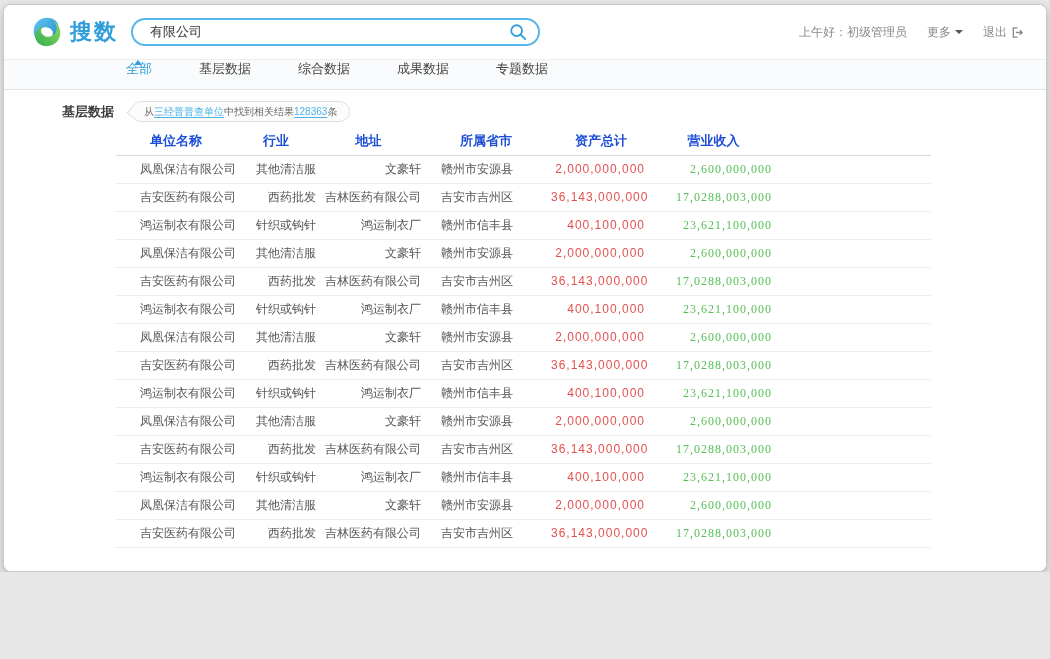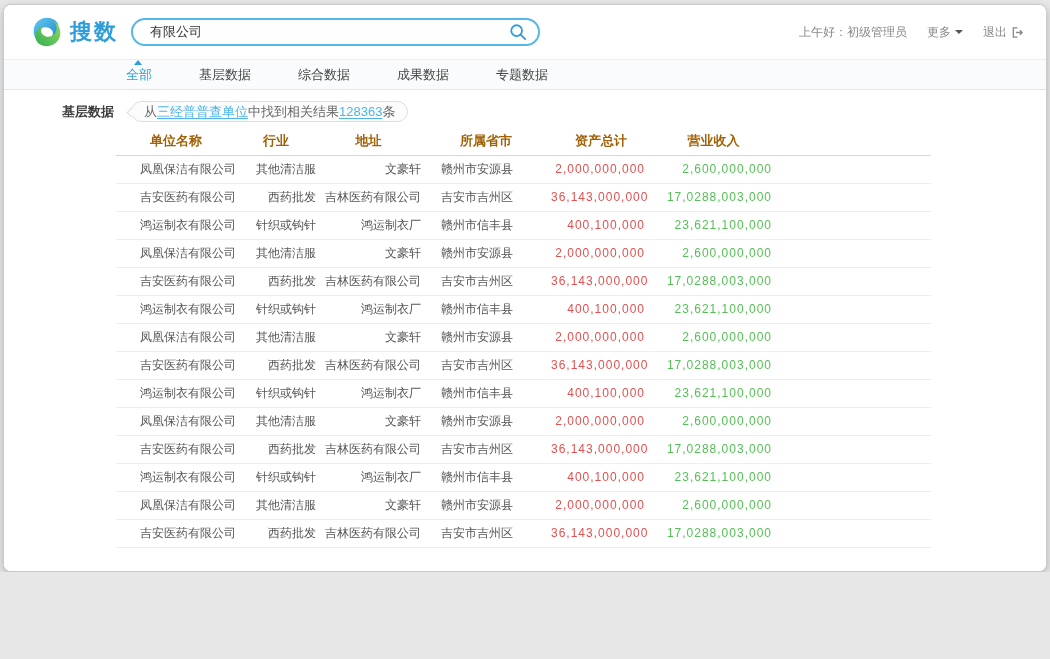--- a/index.html
+++ b/index.html
@@ -31,62 +31,62 @@
   .search-icon-btn{width:18px; height:18px; cursor:pointer; flex:0 0 18px;}
   .user-area{margin-left:auto; display:flex; align-items:center; gap:20px; font-size:12px; color:#888;}
   .user-item{display:flex; align-items:center; cursor:pointer; white-space:nowrap;}
   .caret-down{
     display:inline-block; width:0; height:0; margin-left:4px;
     border:4px solid transparent; border-top-color:#555; transform:translateY(2px);
   }
   .logout-glyph{width:13px; height:13px; margin-left:4px;}
   
   .tabbar{
-    position:relative; height:31px; flex:0 0 31px; display:flex; align-items:center;
+    position:relative; height:31px; flex:0 0 31px; display:flex; 
     background:#fafbfc; border-top:1px solid #eeeeee; border-bottom:1px solid #e4e4e4;
     padding-left:122px; gap:47px; font-size:13px; color:#444;
   }
   .tab{cursor:pointer; white-space:nowrap;}
   .tab.active{color:var(--accent);}
   .active-tab-pointer{
     position:absolute; left:130px; top:-4px; width:0; height:0;
     border:4px solid transparent; border-bottom:5px solid var(--accent);
   }
   
   .content{flex:1; background:#fff; display:flex; flex-direction:column;}
   .result-line{display:flex; align-items:center; margin:11px 0 6px 0; padding-left:58px;}
   .category-label{font-size:13px; font-weight:bold; color:#3c3c3c; white-space:nowrap;}
   .bubble{
     position:relative; margin-left:17px; border:1px solid #ddd; border-radius:11px;
-    background:#fcfcfc; height:21px; line-height:19px; padding:0 12px; font-size:13px; color:#666;
+    background:#fcfcfc; height:21px; line-height:19px; padding:0 12px; font-size:10px; color:#666;
     white-space:nowrap;
   }
   .bubble-tail{
     position:absolute; left:-4px; top:7px; width:7px; height:7px; background:#fcfcfc;
     border-left:1px solid #ddd; border-bottom:1px solid #ddd; transform:rotate(45deg);
   }
   .bubble a{color:var(--link); text-decoration:underline; text-underline-offset:2px; cursor:pointer;}
   
   .table-wrap{margin-left:112px; width:815px;}
   table{border-collapse:collapse; table-layout:fixed; width:815px;}
   th{
-    font-size:13px; color:#a16207; font-weight:bold; height:27px;
+    font-size:13px; color:#1d4ed8; font-weight:bold; height:27px;
     text-align:center; border-bottom:1px solid #d8d8d8; white-space:nowrap;
   }
   td{
     font-size:12px; color:#555; height:28px; border-bottom:1px solid #ededed;
     white-space:nowrap; overflow:hidden;
   }
   .c0{text-align:right; padding-left:8px;}
   .c1,.c2{text-align:right;}
   .c3{text-align:left; padding-left:20px;}
   .c4{text-align:right; padding-right:6px;}
   .c5{text-align:right; padding-right:4px;}
   .num-neg{color:var(--negative); letter-spacing:1px;}
-  .num-pos{color:var(--positive); letter-spacing:1px;}
+  .num-pos{color:var(--positive); letter-spacing:1px;font-family:Liberation Serif, serif;}
   
   .pagination{margin:26px 0 0 126px; display:flex; align-items:center; gap:9px;}
   .page-current{font-size:13px; font-weight:bold; color:#333; width:22px; text-align:center;}
   .page-btn{
     min-width:25px; height:25px; line-height:23px; text-align:center;
     border:1px solid #e2e2e2; border-radius:3px; color:var(--accent);
     font-size:12px; font-weight:bold; background:#fff; cursor:pointer;
   }
   .page-next{padding:0 15px; margin-left:10px;}
   

